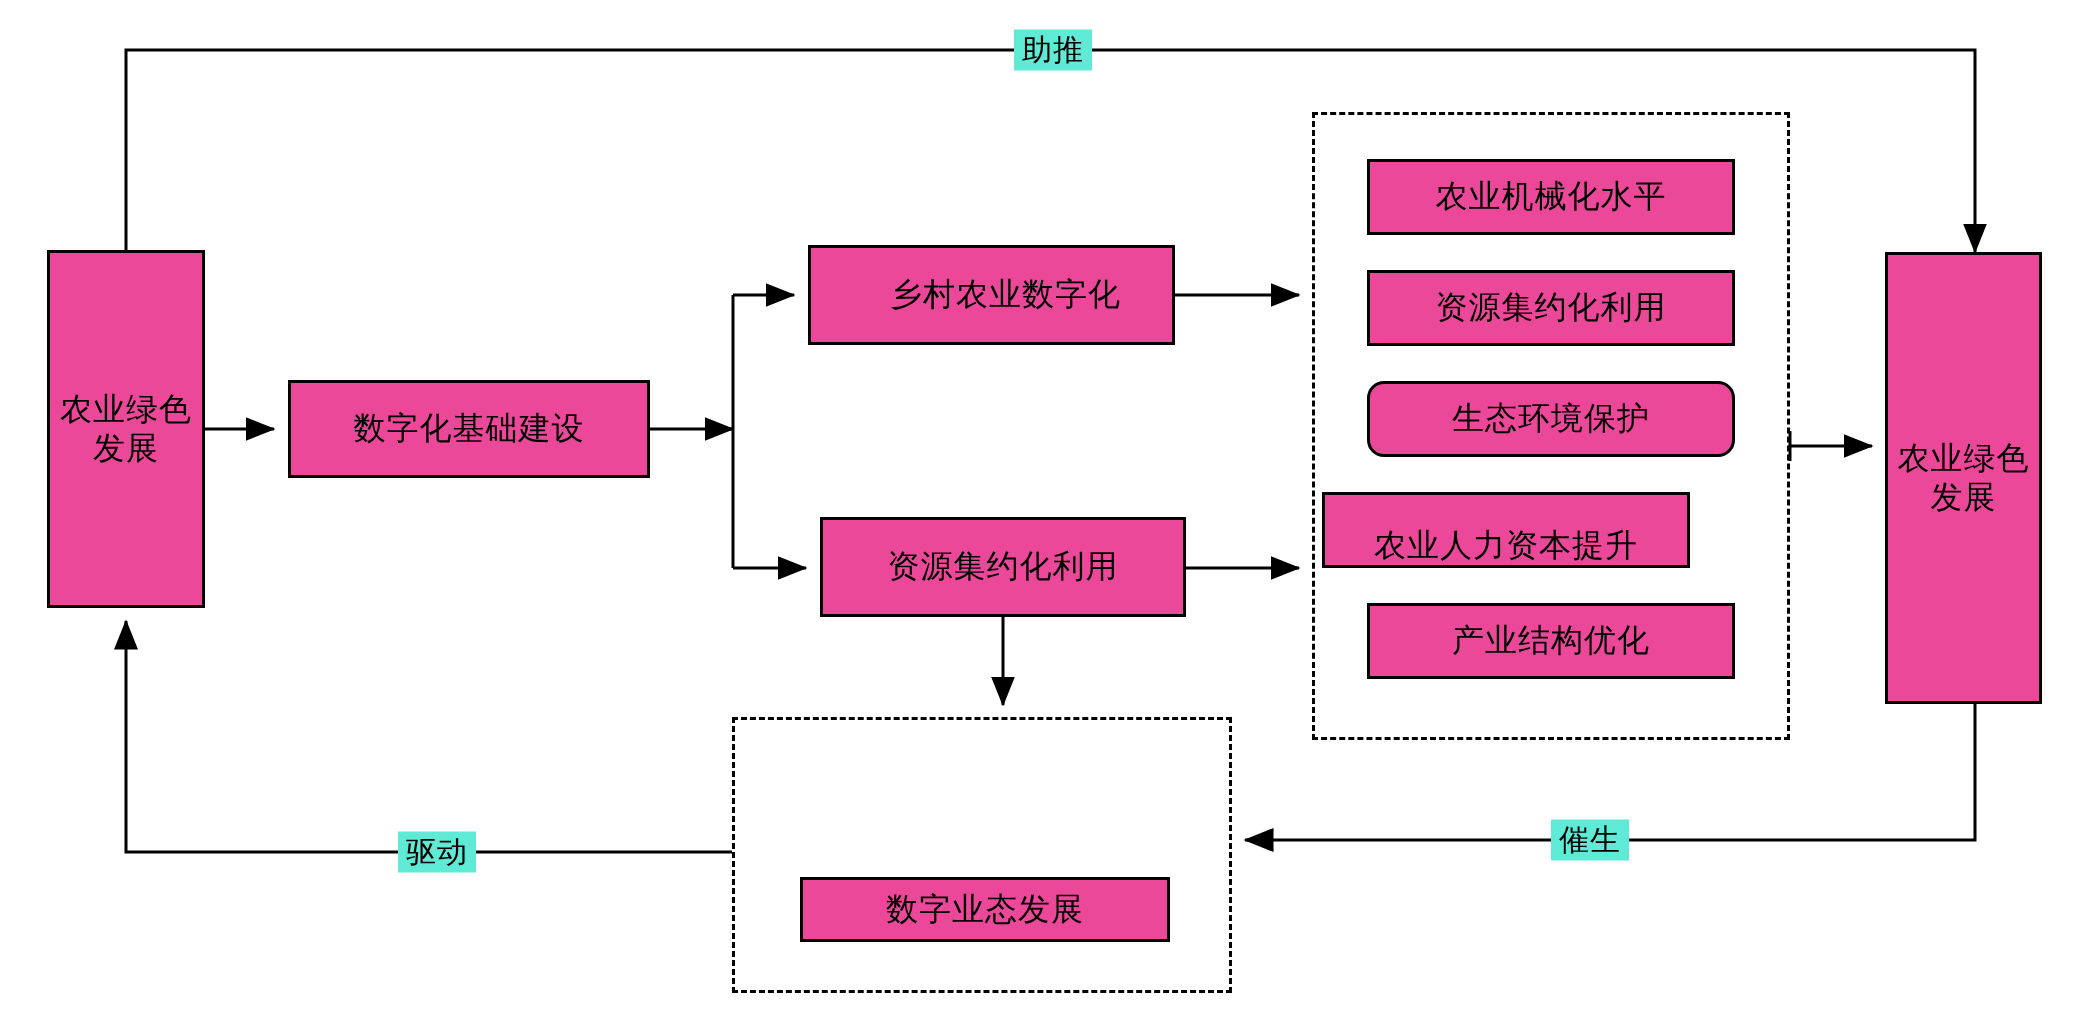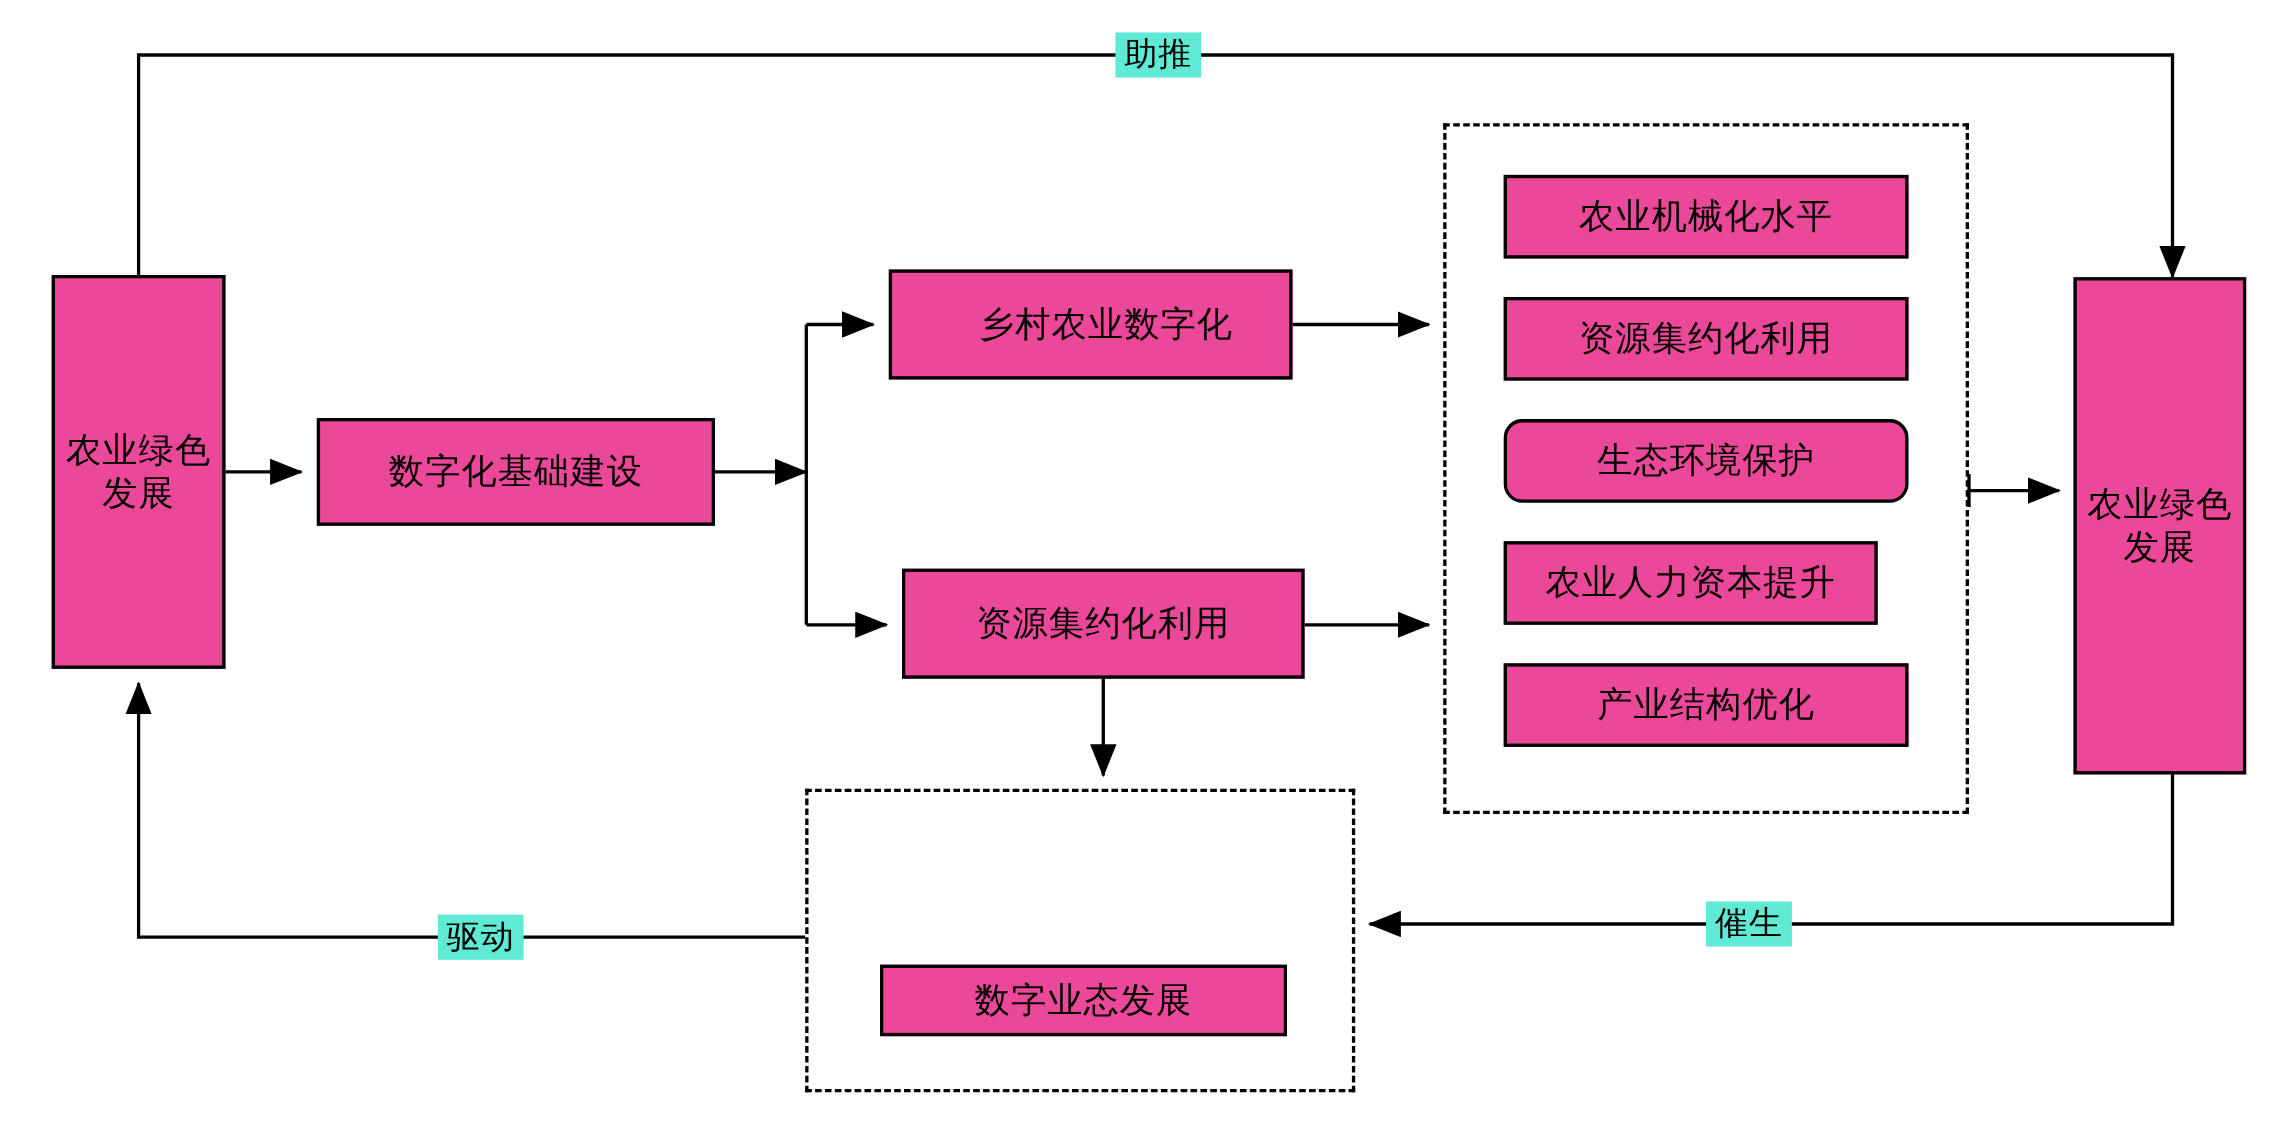--- a/index.html
+++ b/index.html
@@ -78,21 +78,21 @@
 
   <div class="node" style="left:1367px;top:159px;width:368px;height:76px;">
     <span>农业机械化水平</span>
   </div>
   <div class="node" style="left:1367px;top:270px;width:368px;height:76px;">
     <span>资源集约化利用</span>
   </div>
   <div class="node" style="left:1367px;top:381px;width:368px;height:76px;border-radius:17px;">
     <span>生态环境保护</span>
   </div>
-  <div class="node" style="left:1367px;top:492px;width:340px;height:76px;">
+  <div class="node" style="left:1322px;top:492px;width:368px;height:76px;align-items:flex-end;">
     <span>农业人力资本提升</span>
   </div>
   <div class="node" style="left:1367px;top:603px;width:368px;height:76px;">
     <span>产业结构优化</span>
   </div>
 
   <div class="group" style="left:732px;top:717px;width:500px;height:276px;"></div>
 
   <div class="node" style="left:800px;top:877px;width:370px;height:65px;">
     <span>数字业态发展</span>

